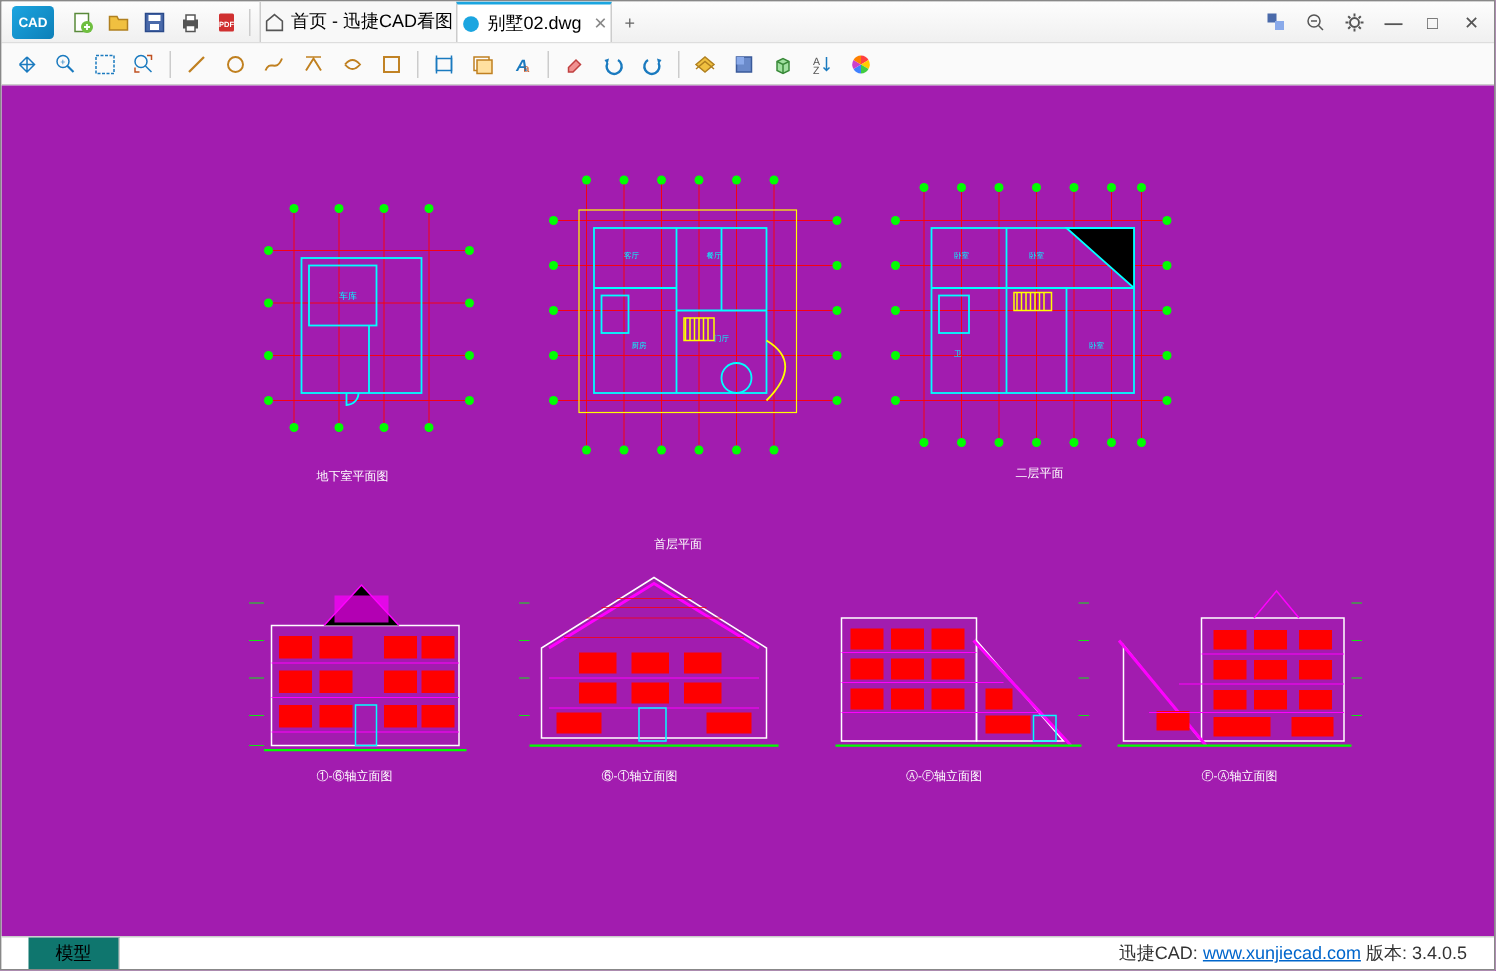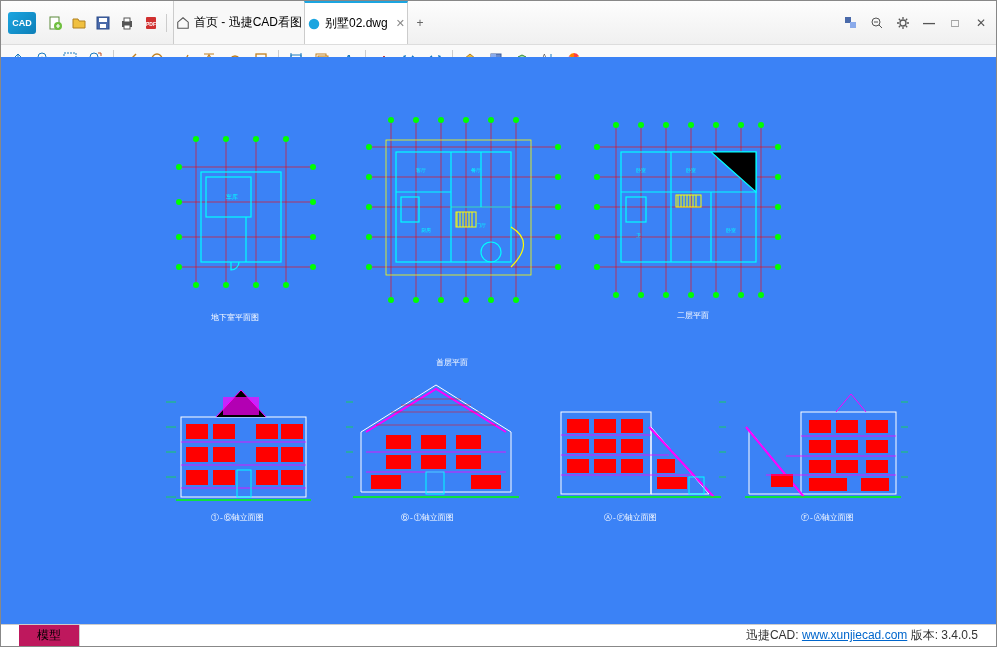--- a/index.html
+++ b/index.html
@@ -1,45 +1,45 @@
 <!DOCTYPE html>
 <html><head>
 <meta charset="utf-8">
 <style>
 * { margin: 0; padding: 0; box-sizing: border-box; }
 body { font-family: "Microsoft YaHei", Arial, sans-serif; font-size: 12px; background: #fff; width: 997px; height: 647px; overflow: hidden; position: relative; border: 1px solid #888; }
 
 
-.titlebar { height: 44px; background: linear-gradient(#fdfdfd, #f0f0f0); display: flex; align-items: center; border-bottom: 1px solid #ddd; }
+.titlebar { height: 28px; background: linear-gradient(#fdfdfd, #f0f0f0); display: flex; align-items: center; border-bottom: 1px solid #ddd; }
 .app-icon { width: 42px; height: 28px; display:flex; align-items:center; justify-content:center; }
 .app-icon-inner { width: 28px; height: 22px; background: linear-gradient(135deg, #1ba5e0 0%, #0d7fb8 100%); border-radius: 3px; display:flex; align-items:center; justify-content:center; color:#fff; font-size:9px; font-weight:bold; }
 .tb-btn { width: 22px; height: 22px; margin: 0 1px; display:flex; align-items:center; justify-content:center; cursor:pointer; border-radius:2px; }
 .tb-sep { width:1px; height:18px; background:#ccc; margin:0 3px; }
 .tabs { display:flex; height:100%; align-items:stretch; margin-left:4px; flex:1; }
 .tab { display:flex; align-items:center; padding:0 2px; border-right:1px solid #ccc; border-left:1px solid #ccc; margin-left:-1px; background:#f8f8f8; cursor:pointer; position:relative; max-width: 180px; }
 .tab.active { background:#fff; border-top:2px solid #1ba5e0; }
 .tab-icon { width:14px; height:14px; margin-right:4px; }
 .tab-close { margin-left:8px; color:#888; font-size:11px; }
 .tab-new { width:24px; display:flex; align-items:center; justify-content:center; cursor:pointer; color:#666; }
 .win-ctrls { display:flex; align-items:center; margin-left:auto; margin-right:4px; gap:4px; }
 .win-btn { width:22px; height:22px; display:flex; align-items:center; justify-content:center; cursor:pointer; color:#555; }
 
 
 .toolbar { height:28px; background:#fafafa; border-bottom:1px solid #ccc; display:flex; align-items:center; padding:0 4px; }
 .tool-btn { width:24px; height:24px; margin:0 1px; display:flex; align-items:center; justify-content:center; cursor:pointer; border-radius:2px; }
 .tool-sep { width:1px; height:18px; background:#ccc; margin:0 4px; }
 
 
-.canvas { position:absolute; top:56px; left:0; right:0; bottom:22px; background:#3b82f6; overflow:hidden;font-family:Liberation Mono, monospace; }
+.canvas { position:absolute; top:56px; left:0; right:0; bottom:22px; background:#a21caf; overflow:hidden; }
 .dwg { position:absolute; }
 .dwg svg { display:block; }
 
 
 .bottom { position:absolute; bottom:0; left:0; right:0; height:22px; background:#fff; border-top:1px solid #ccc; display:flex; align-items:center; }
-.model-tab { padding:2px 18px; border-right:1px solid #ccc; cursor:pointer; background:#be185d; font-size:12px; }
+.model-tab { padding:2px 18px; border-right:1px solid #ccc; cursor:pointer; background:#0f766e; font-size:12px; }
 .status { margin-left:auto; margin-right:18px; font-size:12px; color:#333; }
 .status a { color:#0066cc; text-decoration:underline; }
 
 
 .plan-label { color:#fff; font-size:8px; text-align:center; position:absolute; white-space:nowrap; }
 </style>
 </head>
 <body>
 
 <div class="titlebar">

